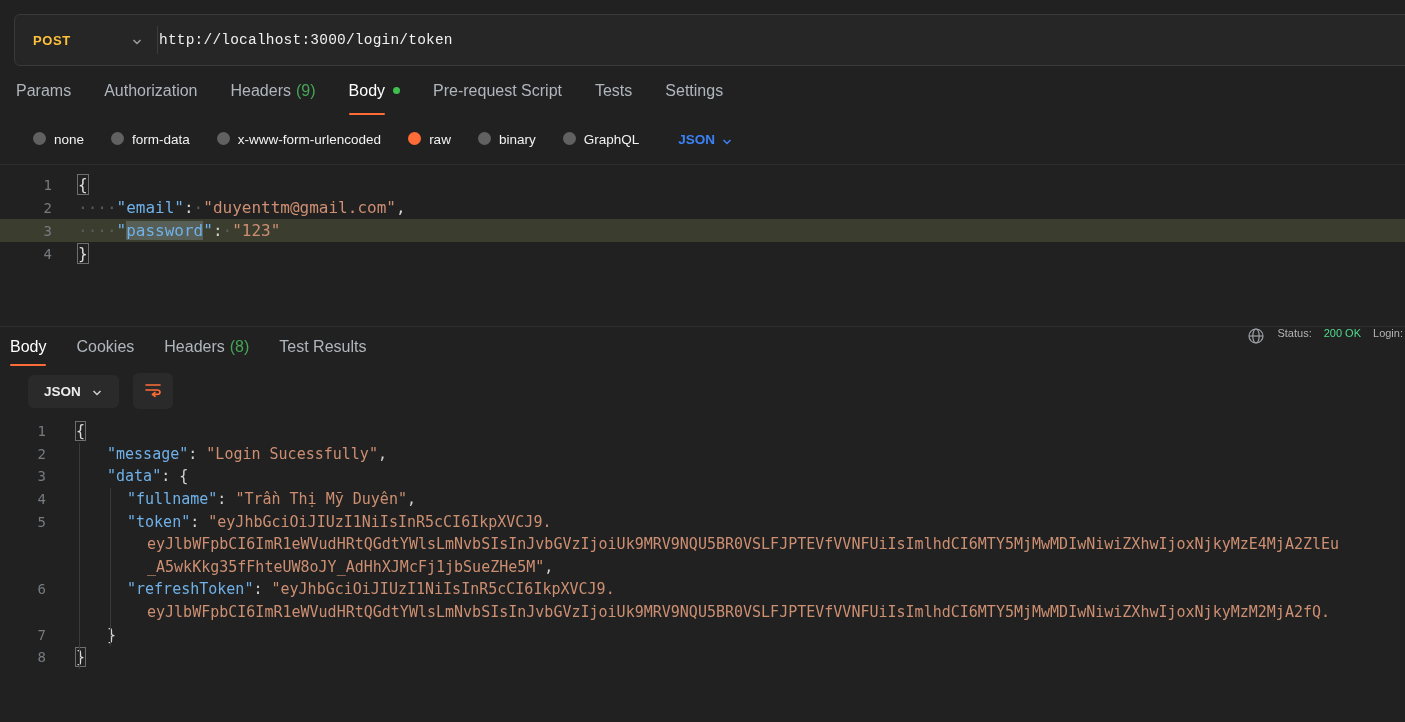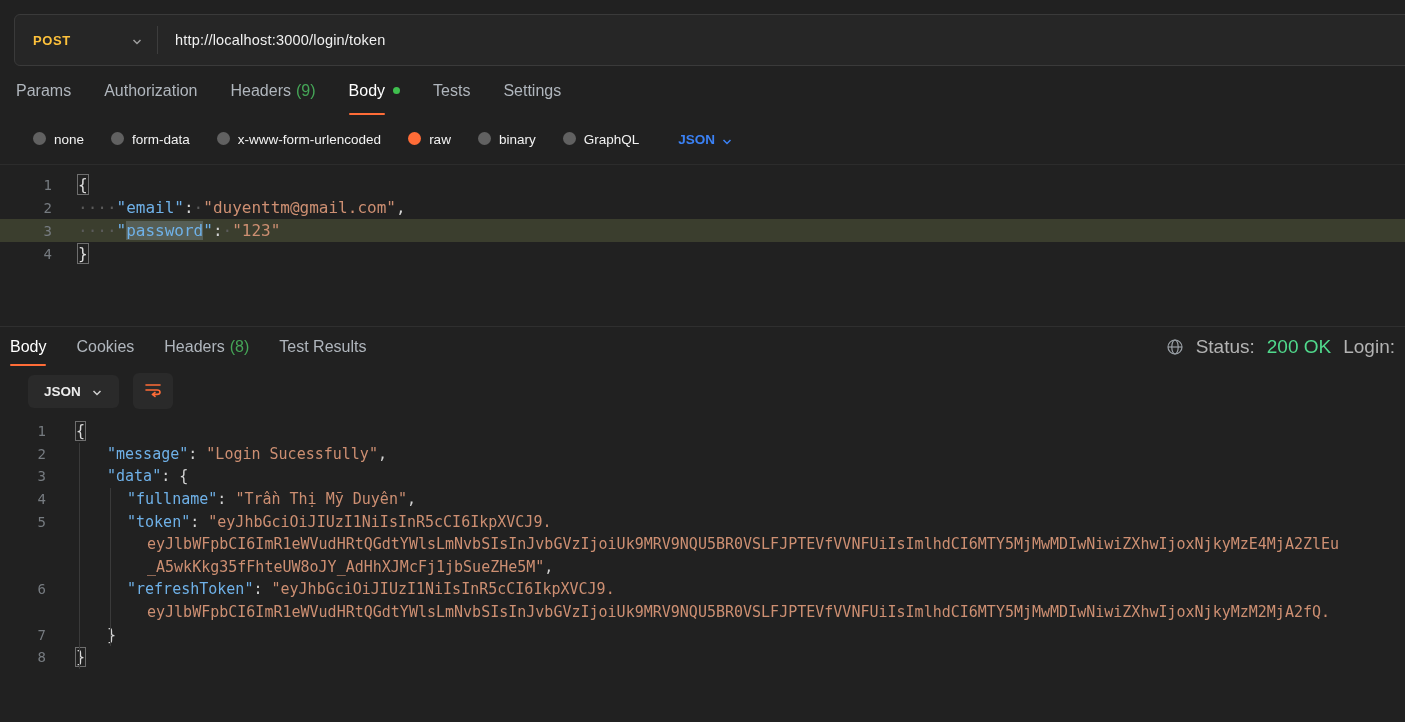--- a/index.html
+++ b/index.html
@@ -12,21 +12,21 @@
   
   .url-bar {
     margin:14px 0 0 14px; height:52px; width:1397px;
     background:#262626; border:1px solid #3a3a3a; border-radius:6px;
     display:flex; align-items:center;
   }
   .method-box { display:flex; align-items:center; width:142px; padding:0 14px 0 18px; cursor:pointer; }
   .method-label { color:#fdc13b; font-weight:bold; font-size:13px; letter-spacing:.6px; }
   .method-box .chev { margin-left:auto; }
   .vsep { width:1px; height:28px; background:#3d3d3d; }
-  .url-text { margin-left:17px; font-size:14.5px; color:#f0f0f0; letter-spacing:.2px; }
+  .url-text { margin-left:1px; font-size:14.5px; color:#f0f0f0; letter-spacing:.2px;font-family:Liberation Mono, monospace; }
   
   .chev { width:12px; height:12px; display:inline-block; }
   
   .tabs-row { height:49px; padding-left:16px; display:flex; align-items:stretch; gap:33px; }
   .tab { display:flex; align-items:center; font-size:16px; color:#b0b6bd; cursor:pointer; position:relative;justify-content:center; }
   .tab .tlabel { position:relative; display:flex; align-items:center; height:100%; }
   .tab.active { color:#ffffff; font-weight:normal; }
   .tab.active .tlabel::after {
     content:""; position:absolute; left:0; right:0; bottom:0; height:2px;
     background:#ff6c37; border-radius:1px;
@@ -62,21 +62,21 @@
   .ind2 { display:inline-block; width:51px; }
   .ind3 { display:inline-block; width:71px; }
   .crow.hl { background:#3b3e2e; }
   .wordhl { background:#565e55; }
   .iguide { position:absolute; width:1px; background:#3a3a3a; }
   .g1 { left:79px;  top:calc(4px + 22.6px);     height:calc(22.6px * 10); }
   .g2 { left:110px; top:calc(4px + 22.6px * 3); height:calc(22.6px * 7); }
   
   .resp-header { border-top:1px solid #2f2f2f; height:40px; display:flex; align-items:stretch; padding-left:10px; }
   .resp-header .tabs-left { display:flex; gap:30px; align-items:stretch; }
-  .resp-meta { margin-left:auto; display:flex; align-items:center; gap:12px; padding-right:10px; font-size:19px; color:#b3b3b3; white-space:nowrap; }
+  .resp-meta { margin-left:auto; display:flex; align-items:flex-start; gap:12px; padding-right:2px; font-size:11px; color:#b3b3b3; white-space:nowrap; }
   .status-green { color:#50d98c; }
   .globe { width:18px; height:18px; }
   
   .views-row { height:50px; display:flex; align-items:center; padding-left:14px; }
   .segmented { display:flex; background:#2a2a2a; border-radius:6px; overflow:hidden; }
   .seg-btn { padding:9px 21px; font-size:13.5px; color:#b8b8b8; cursor:pointer; }
   .seg-btn.active { background:#3d3d3d; color:#ffffff; border-radius:6px; font-weight:bold; }
   .resp-lang-btn { margin-left:14px; display:flex; align-items:center; gap:10px; background:#2a2a2a;
                    border-radius:6px; padding:9px 16px; cursor:pointer; }
   .resp-lang-btn .lang { color:#ececec; font-size:13.5px; font-weight:bold; }
@@ -116,20 +116,25 @@
         <span class="tlabel">
           <span>Headers</span>
           <span class="count">(9)</span>
         </span>
       </div>
     <div class="tab active">
         <span class="tlabel">
           <span>Body</span>
         </span>
         <span class="dot"></span>
+      </div>
+    <div class="tab">
+        <span class="tlabel">
+          <span>Pre-request Script</span>
+        </span>
       </div>
     <div class="tab">
         <span class="tlabel">
           <span>Tests</span>
         </span>
       </div>
     <div class="tab">
         <span class="tlabel">
           <span>Settings</span>
         </span>

